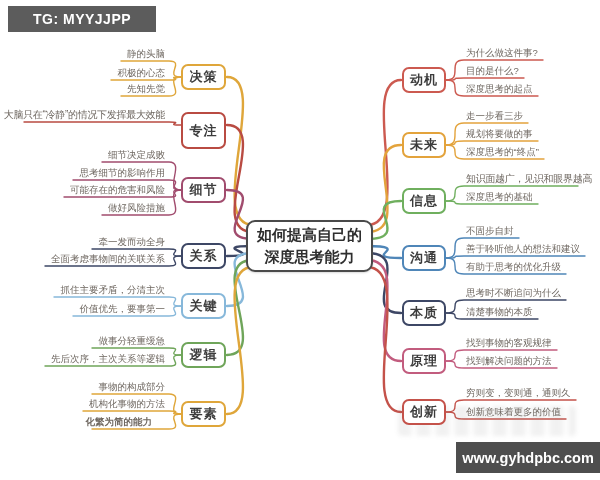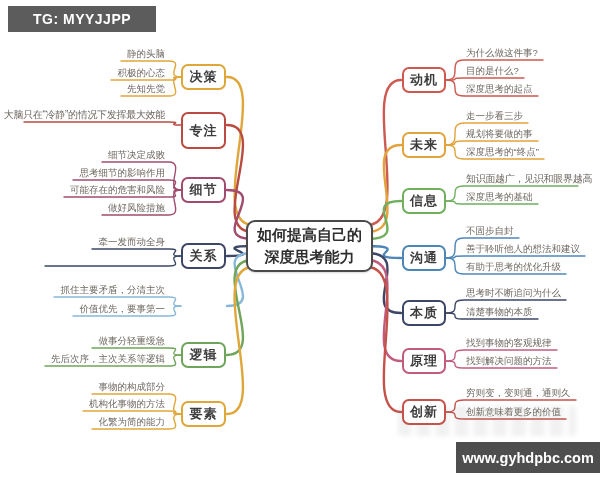--- a/index.html
+++ b/index.html
@@ -109,29 +109,31 @@
     <span class="leaf" style="top: 83px; right: 435px;">先知先觉</span>
     <div class="node" style="left: 181px; top: 112px; width: 45px; height: 37px; border-color: rgb(185, 75, 66);">专注</div>
     <span class="leaf leaf-sm" style="top: 109px; right: 435px;">大脑只在“冷静”的情况下发挥最大效能</span>
     <div class="node" style="left: 181px; top: 177px; width: 45px; height: 26px; border-color: rgb(161, 76, 110);">细节</div>
     <span class="leaf" style="top: 149px; right: 435px;">细节决定成败</span>
     <span class="leaf" style="top: 167px; right: 435px;">思考细节的影响作用</span>
     <span class="leaf" style="top: 184px; right: 435px;">可能存在的危害和风险</span>
     <span class="leaf" style="top: 202px; right: 435px;">做好风险措施</span>
     <div class="node" style="left: 181px; top: 243px; width: 45px; height: 26px; border-color: rgb(61, 71, 101);">关系</div>
     <span class="leaf" style="top: 236px; right: 435px;">牵一发而动全身</span>
+    <span class="leaf" style="top: 253px; right: 435px;">全面考虑事物间的关联关系</span>
+    <div class="node" style="left: 181px; top: 293px; width: 45px; height: 26px; border-color: rgb(135, 184, 218);">关键</div>
     <span class="leaf" style="top: 284px; right: 435px;">抓住主要矛盾，分清主次</span>
     <span class="leaf" style="top: 303px; right: 435px;">价值优先，要事第一</span>
     <div class="node" style="left: 181px; top: 342px; width: 45px; height: 26px; border-color: rgb(111, 165, 90);">逻辑</div>
     <span class="leaf" style="top: 335px; right: 435px;">做事分轻重缓急</span>
     <span class="leaf" style="top: 353px; right: 435px;">先后次序，主次关系等逻辑</span>
     <div class="node" style="left: 181px; top: 401px; width: 45px; height: 26px; border-color: rgb(223, 166, 58);">要素</div>
     <span class="leaf" style="top: 381px; right: 435px;">事物的构成部分</span>
     <span class="leaf" style="top: 398px; right: 435px; margin-left: 19px;">机构化事物的方法</span>
-    <span class="leaf" style="top: 416px; right: 435px;">化繁为简的能力</span>
+    <span class="leaf" style="top: 416px; right: 448px; font-weight: bold;">化繁为简的能力</span>
     <div class="node" style="left: 402px; top: 67px; width: 44px; height: 26px; border-color: rgb(204, 90, 80);">动机</div>
     <span class="leaf" style="top: 47px; left: 466px;">为什么做这件事?</span>
     <span class="leaf" style="top: 65px; left: 466px;">目的是什么?</span>
     <span class="leaf" style="top: 83px; left: 466px;">深度思考的起点</span>
     <div class="node" style="left: 402px; top: 132px; width: 44px; height: 26px; border-color: rgb(227, 163, 60);">未来</div>
     <span class="leaf" style="top: 110px; left: 466px;">走一步看三步</span>
     <span class="leaf" style="top: 128px; left: 466px;">规划将要做的事</span>
     <span class="leaf" style="top: 146px; left: 466px;">深度思考的“终点”</span>
     <div class="node" style="left: 402px; top: 188px; width: 44px; height: 26px; border-color: rgb(111, 175, 94);">信息</div>
     <span class="leaf leaf-sm" style="top: 173px; left: 466px;">知识面越广，见识和眼界越高</span>

